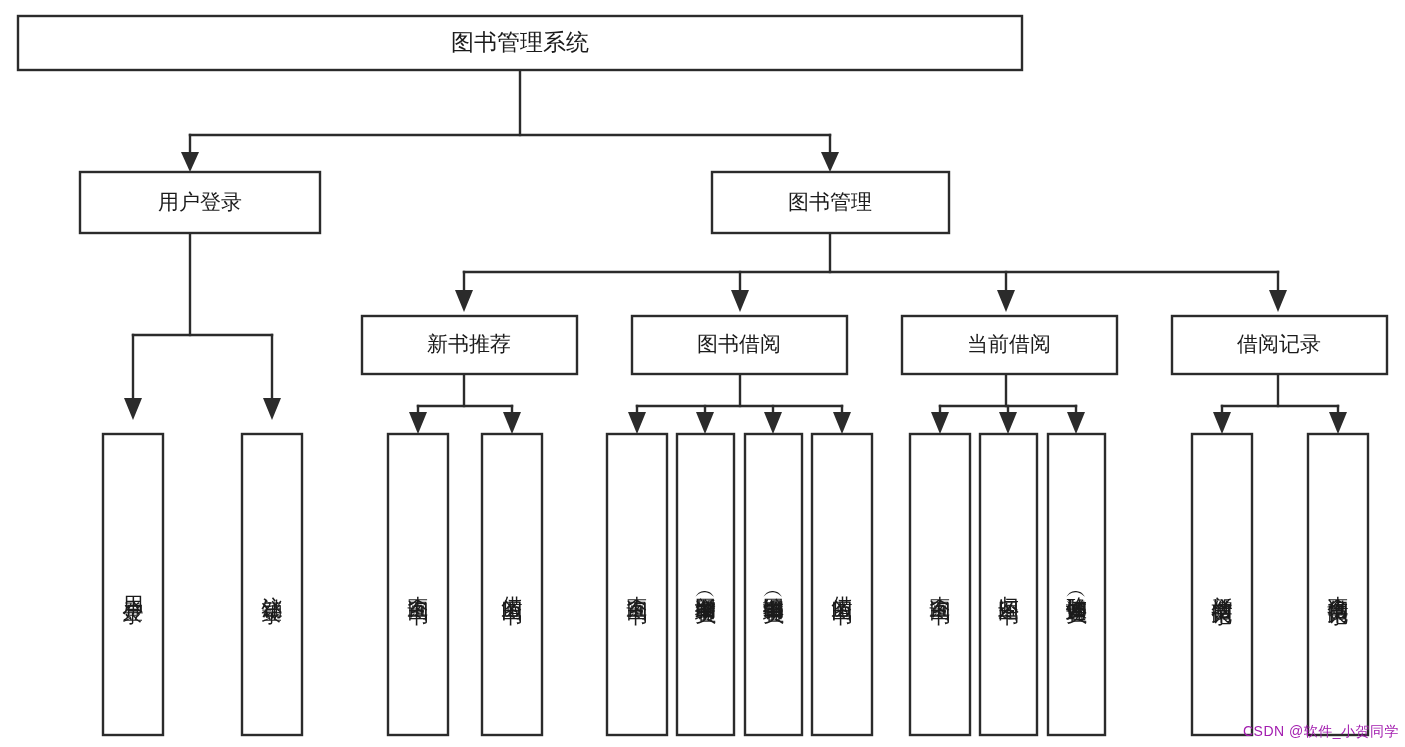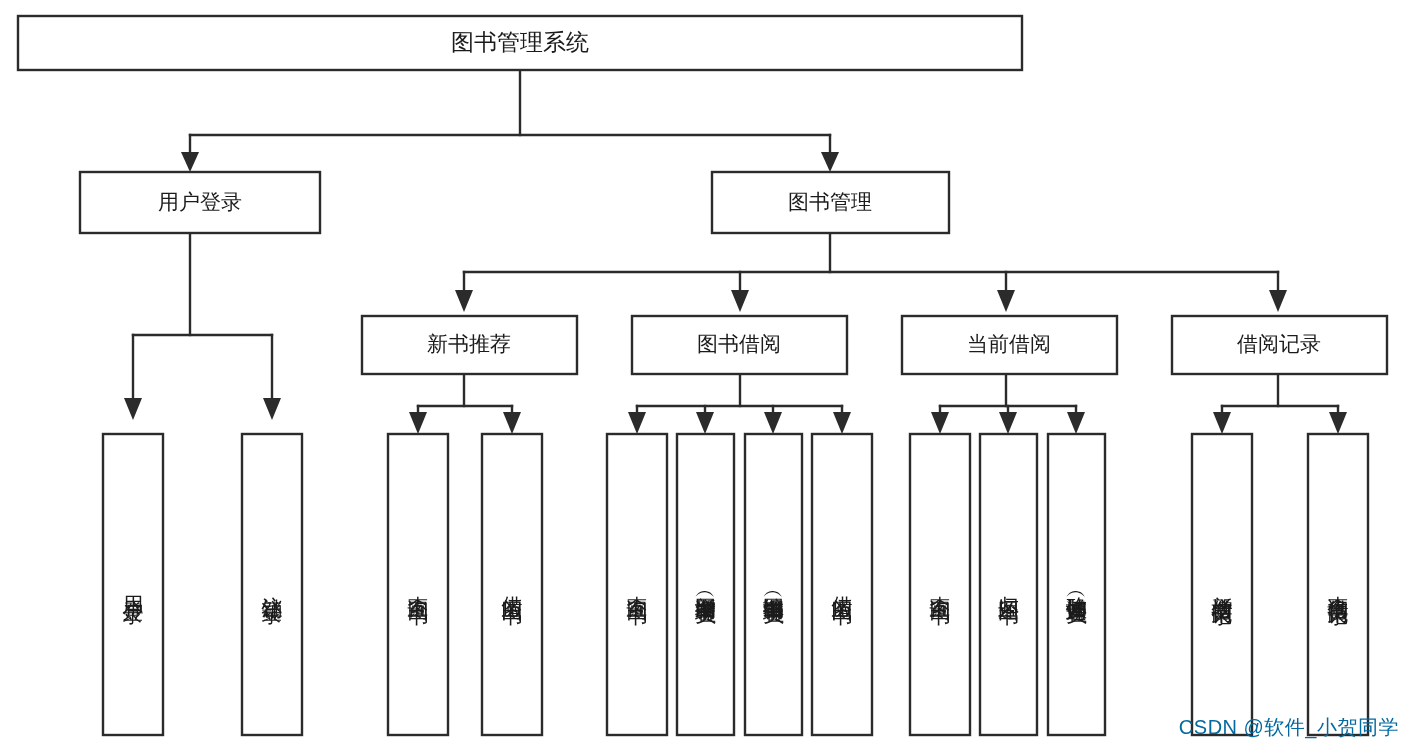--- a/index.html
+++ b/index.html
@@ -25,21 +25,21 @@
     text-orientation:upright;
     letter-spacing:3px;
     display:flex;align-items:center;justify-content:center;
     line-height:1.05;
     white-space:nowrap;
     pointer-events:none;
   }
   .watermark{
     position:absolute;right:6px;bottom:6px;
     font-family:"Liberation Sans","DejaVu Sans",sans-serif;
-    font-size:20px;color:#0369a1;letter-spacing:0.5px;
+    font-size:14px;color:#a21caf;letter-spacing:0.5px;
     user-select:none;
   }
 </style>
 </head>
 <body>
 
 <div id="diagram-root">
 
   <svg id="tree-svg" viewBox="0 0 1405 747">
     <defs>

